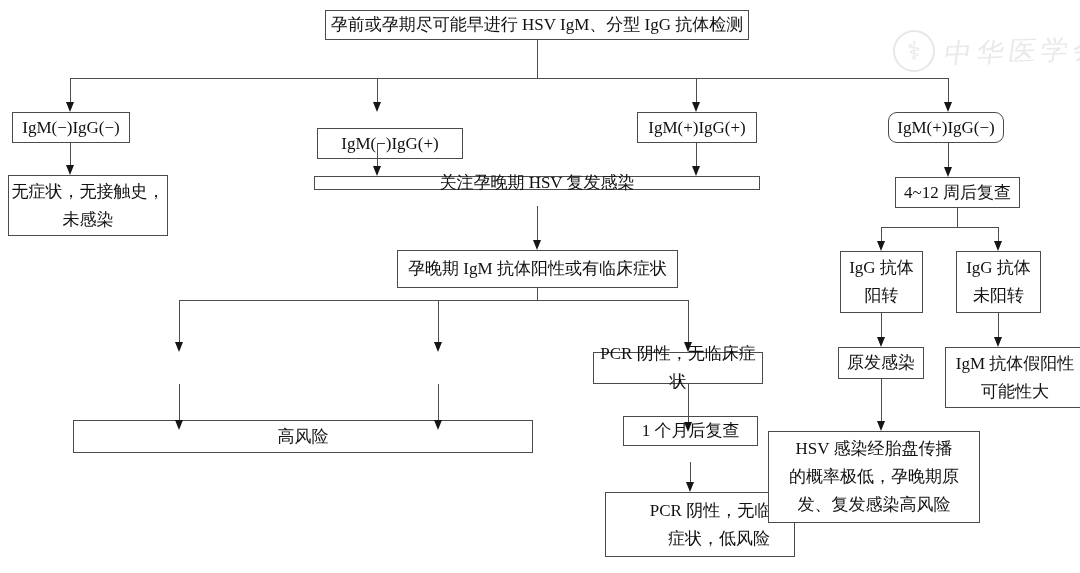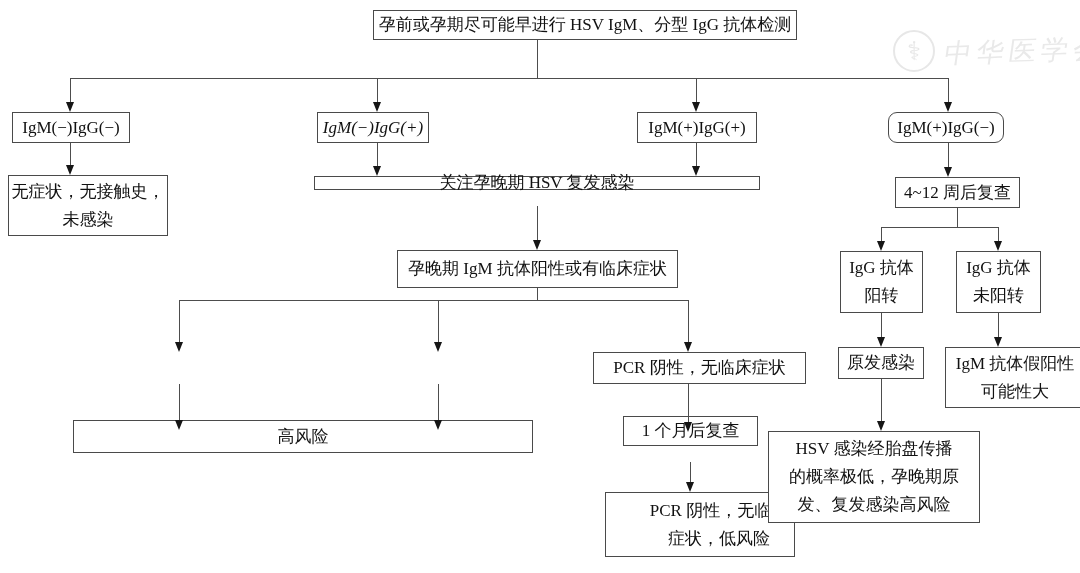--- a/index.html
+++ b/index.html
@@ -42,28 +42,28 @@
 
 <div class="canvas">
 
   <div class="watermark">
     <div class="wm-emblem">
       <span>⚕</span>
     </div>
     <div class="wm-text">中华医学会</div>
   </div>
 
-  <div class="node" style="left:325px; top:10px; width:424px; height:30px;margin-left:48px;">
+  <div class="node" style="left:325px; top:10px; width:424px; height:30px;">
     <span>孕前或孕期尽可能早进行 HSV IgM、分型 IgG 抗体检测</span>
   </div>
 
   <div class="node" style="left:12px; top:112px; width:118px; height:31px;">
     <span>IgM(−)IgG(−)</span>
   </div>
-  <div class="node" style="left:317px; top:112px; width:112px; height:31px;font-style:italic;">
+  <div class="node" style="left:317px; top:128px; width:146px; height:31px;">
     <span>IgM(−)IgG(+)</span>
   </div>
   <div class="node" style="left:637px; top:112px; width:120px; height:31px;">
     <span>IgM(+)IgG(+)</span>
   </div>
   <div class="node" style="left:888px; top:112px; width:116px; height:31px;border-radius:9px;">
     <span>IgM(+)IgG(−)</span>
   </div>
 
   <div class="node" style="left:8px; top:175px; width:160px; height:61px;">
@@ -74,21 +74,21 @@
     <span>关注孕晚期 HSV 复发感染</span>
   </div>
   <div class="node" style="left:895px; top:177px; width:125px; height:31px;">
     <span>4~12 周后复查</span>
   </div>
 
   <div class="node" style="left:397px; top:250px; width:281px; height:38px;">
     <span>孕晚期 IgM 抗体阳性或有临床症状</span>
   </div>
 
-  <div class="node" style="left:593px; top:352px; width:213px; height:32px;">
+  <div class="node" style="left:593px; top:352px; width:170px; height:32px;">
     <span>PCR 阴性，无临床症状</span>
   </div>
 
   <div class="node" style="left:73px; top:420px; width:460px; height:33px;">
     <span>高风险</span>
   </div>
   <div class="node" style="left:623px; top:416px; width:135px; height:30px;">
     <span>1 个月后复查</span>
   </div>
   <div class="node" style="left:605px; top:492px; width:190px; height:65px;padding-left:40px;">

